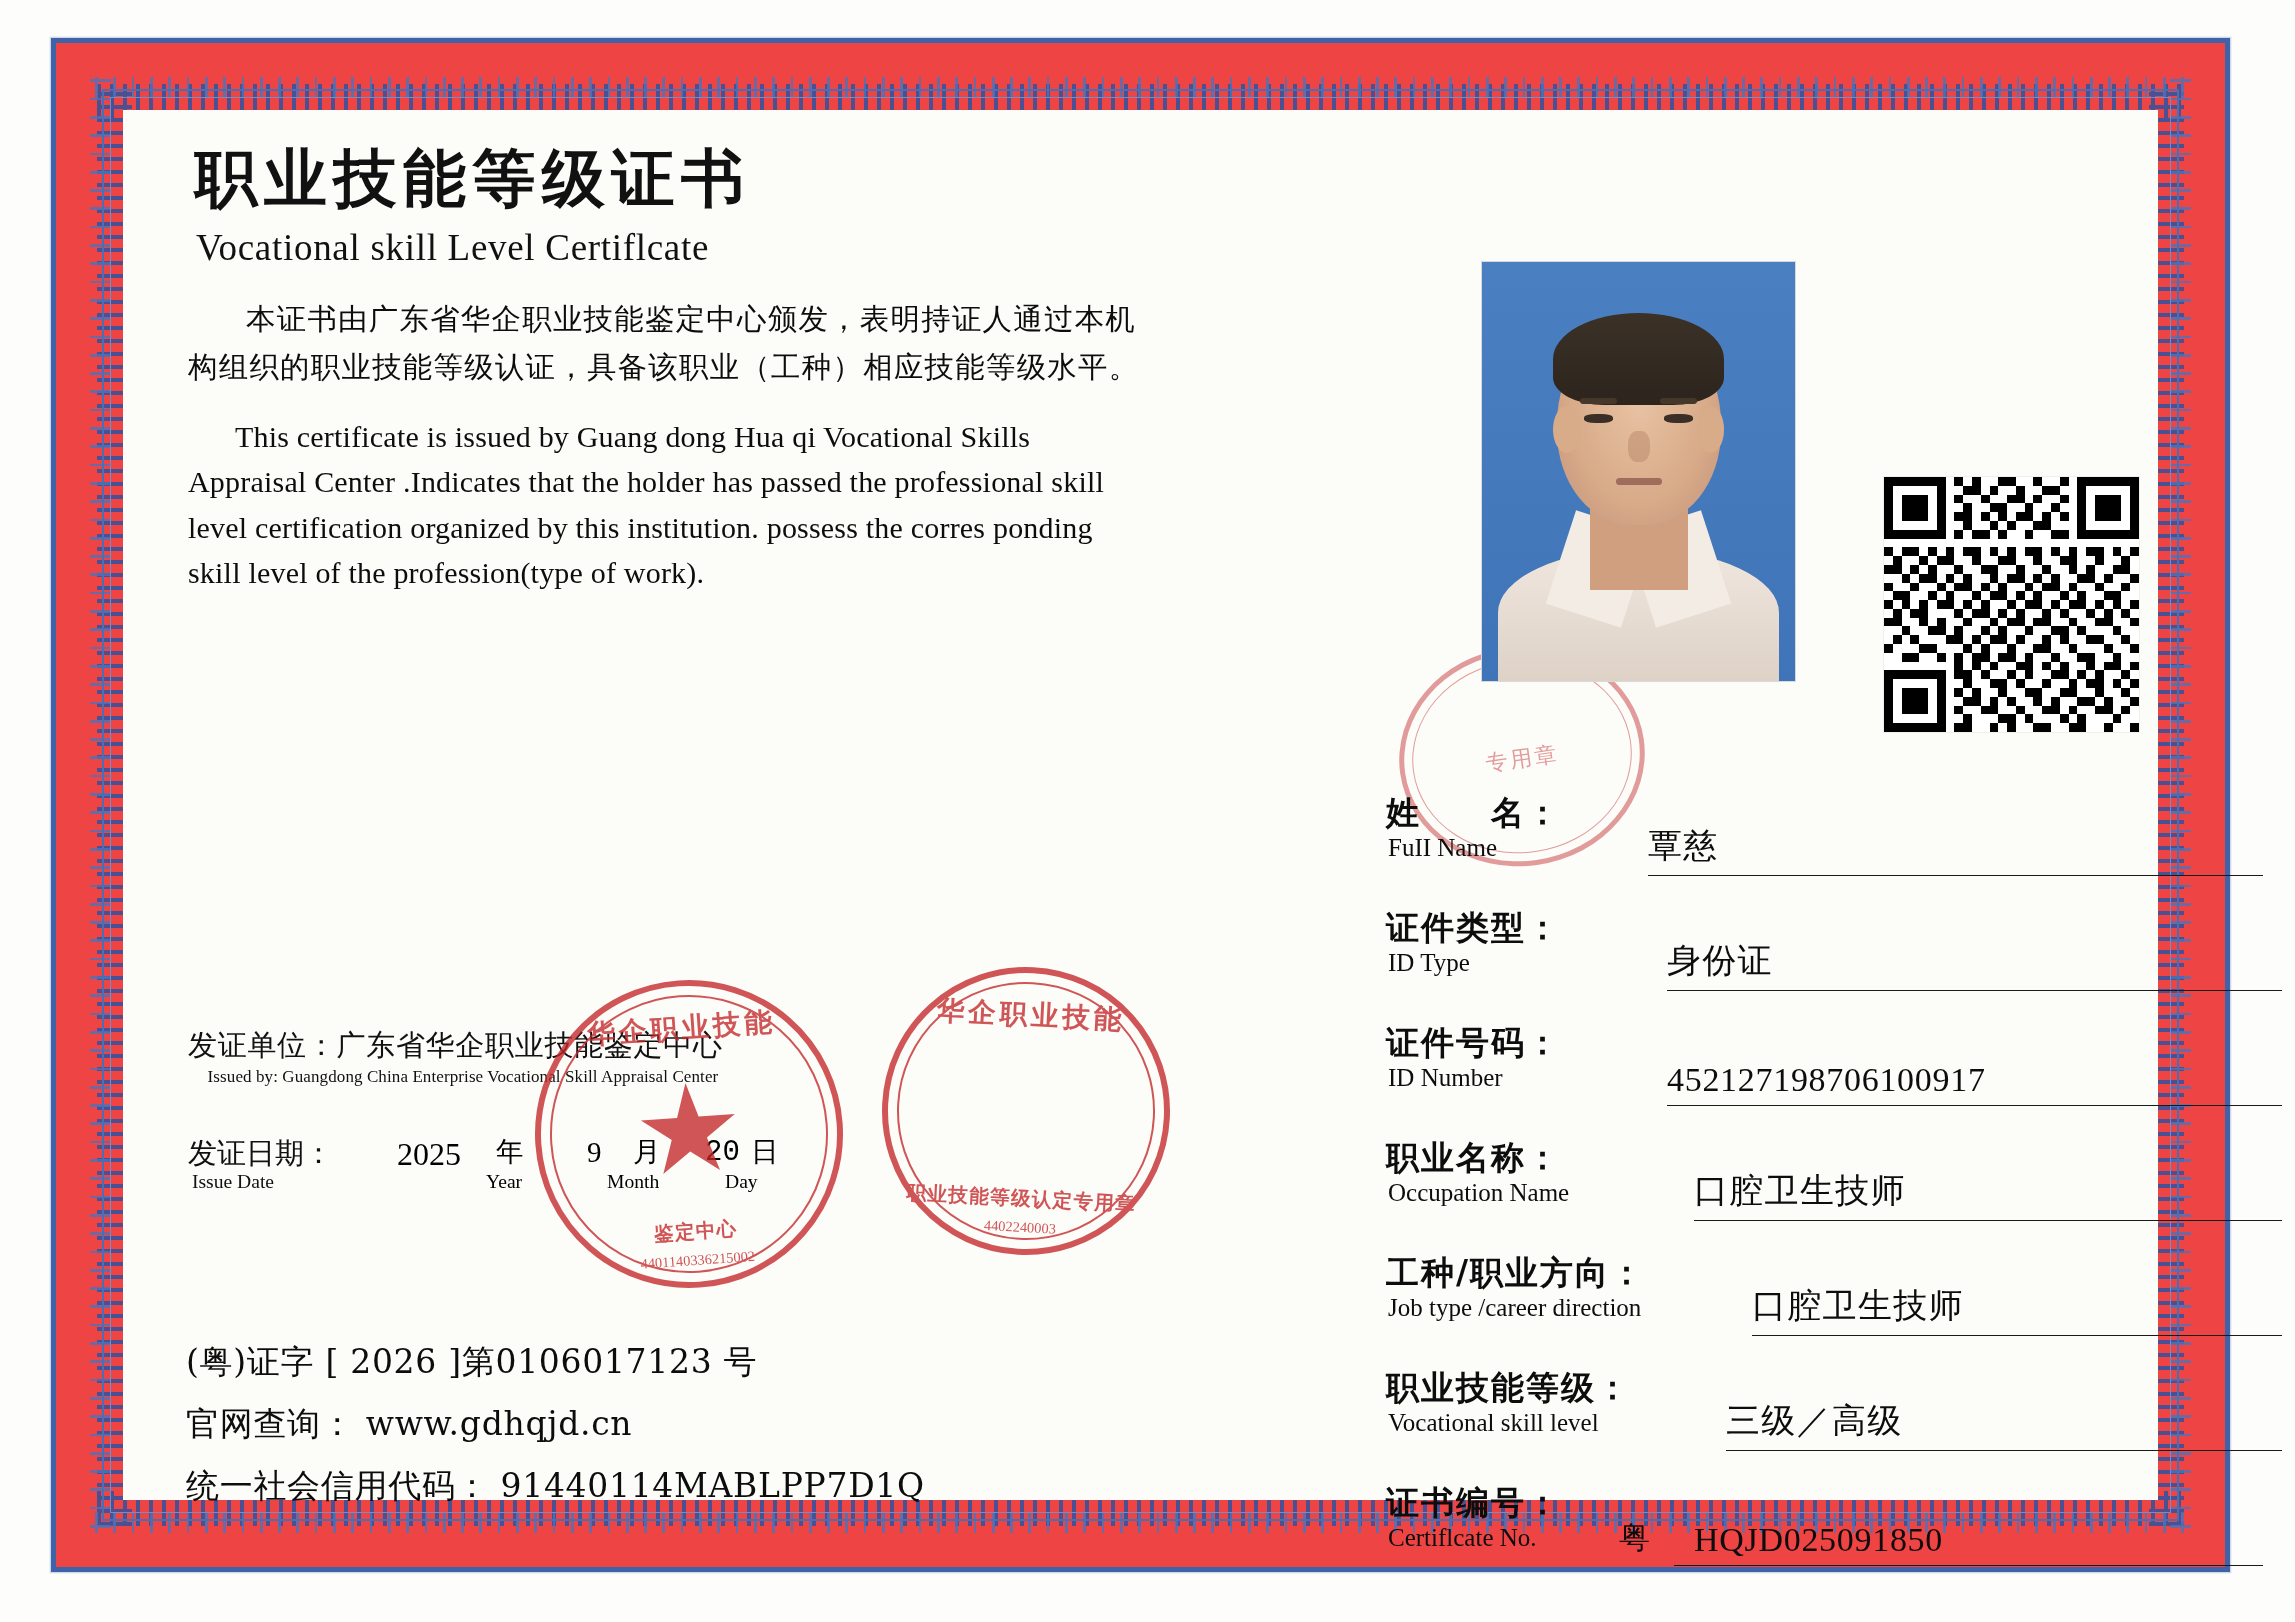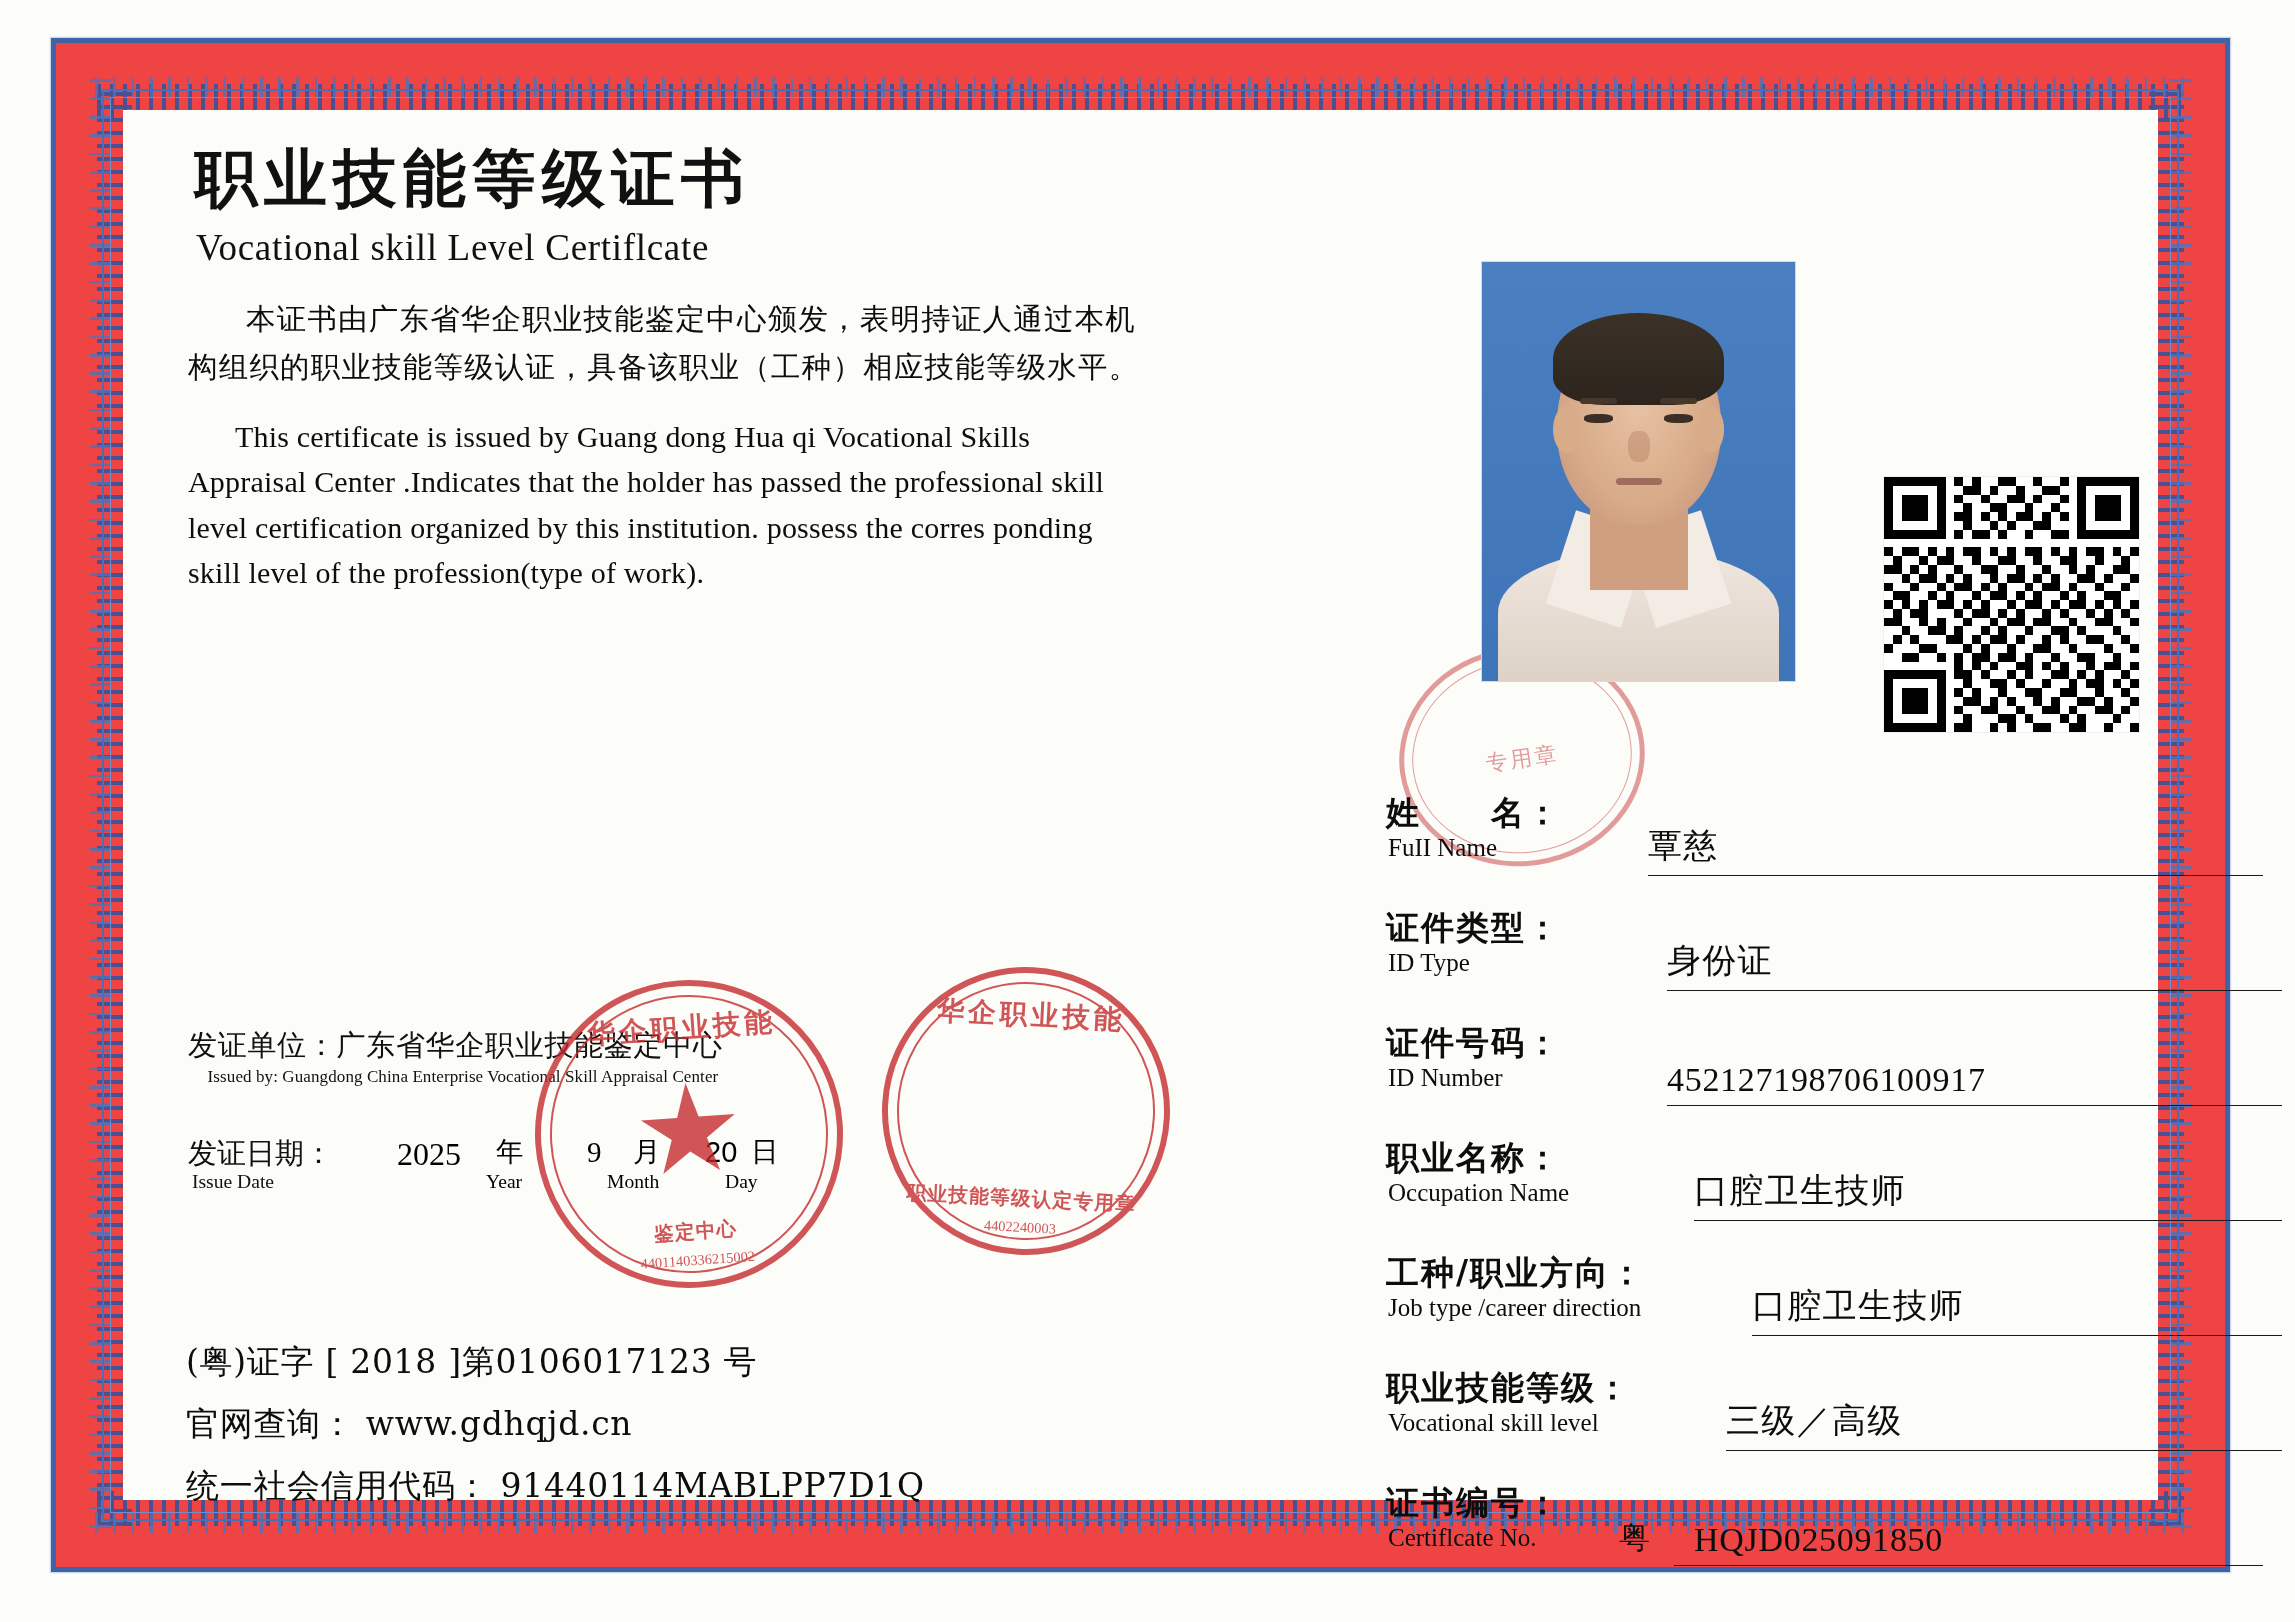--- a/index.html
+++ b/index.html
@@ -163,21 +163,21 @@
     color: #111;
     position: absolute;
     left: 3.9px; top: 37px;
   }
   .d-year  { position: absolute; left: 209px;  top: 1.3px;  font-size: 32px; font-family: "Liberation Serif", serif; }
   .d-year-cn { position: absolute; left: 308px; top: 0px; font-size: 27.5px; font-family: "DejaVu Serif", serif; }
   .d-year-en { position: absolute; left: 298px; top: 37px; font-size: 19.6px; font-family: "Liberation Serif", serif; }
   .d-month { position: absolute; left: 399px;  top: 1.3px;  font-size: 29px; font-family: "Liberation Serif", serif; }
   .d-month-cn { position: absolute; left: 445px; top: 0px; font-size: 27.5px; font-family: "DejaVu Serif", serif; }
   .d-month-en { position: absolute; left: 419px; top: 37px; font-size: 19.6px; font-family: "Liberation Serif", serif; }
-  .d-day   { position: absolute; left: 517px;  top: 1.3px;  font-size: 29px; font-family: Liberation Sans, sans-serif; }
+  .d-day   { position: absolute; left: 517px;  top: 1.3px;  font-size: 29px; font-family: Liberation Mono, monospace; }
   .d-day-cn { position: absolute; left: 563px; top: 0px; font-size: 27.5px; font-family: "DejaVu Serif", serif; }
   .d-day-en { position: absolute; left: 537px; top: 37px; font-size: 19.6px; font-family: "Liberation Serif", serif; }
 
   
   .codes {
     position: absolute;
     left: 63px;
     top: 1230px;
     width: 1047px;
   }
@@ -495,21 +495,21 @@
           <span class="d-month">9</span>
           <span class="d-month-cn">月</span>
           <span class="d-month-en">Month</span>
           <span class="d-day">20</span>
           <span class="d-day-cn">日</span>
           <span class="d-day-en">Day</span>
         </div>
       </div>
 
       <div class="codes">
-        <p class="code-line">(粤)证字 [ 2018 ]第0106017123 号</p>
+        <p class="code-line">(粤)证字 [ 2026 ]第0106017123 号</p>
         <p class="code-line">官网查询： www.gdhqjd.cn</p>
         <p class="code-line">统一社会信用代码： 91440114MABLPP7D1Q</p>
       </div>
 
       <div class="seal seal-1">
         <div class="ring-inner"></div>
         <div class="arc-top">华企职业技能</div>
         <div class="star"></div>
         <div class="bottom-text">鉴定中心</div>
         <div class="code-text">4401140336215002</div>

